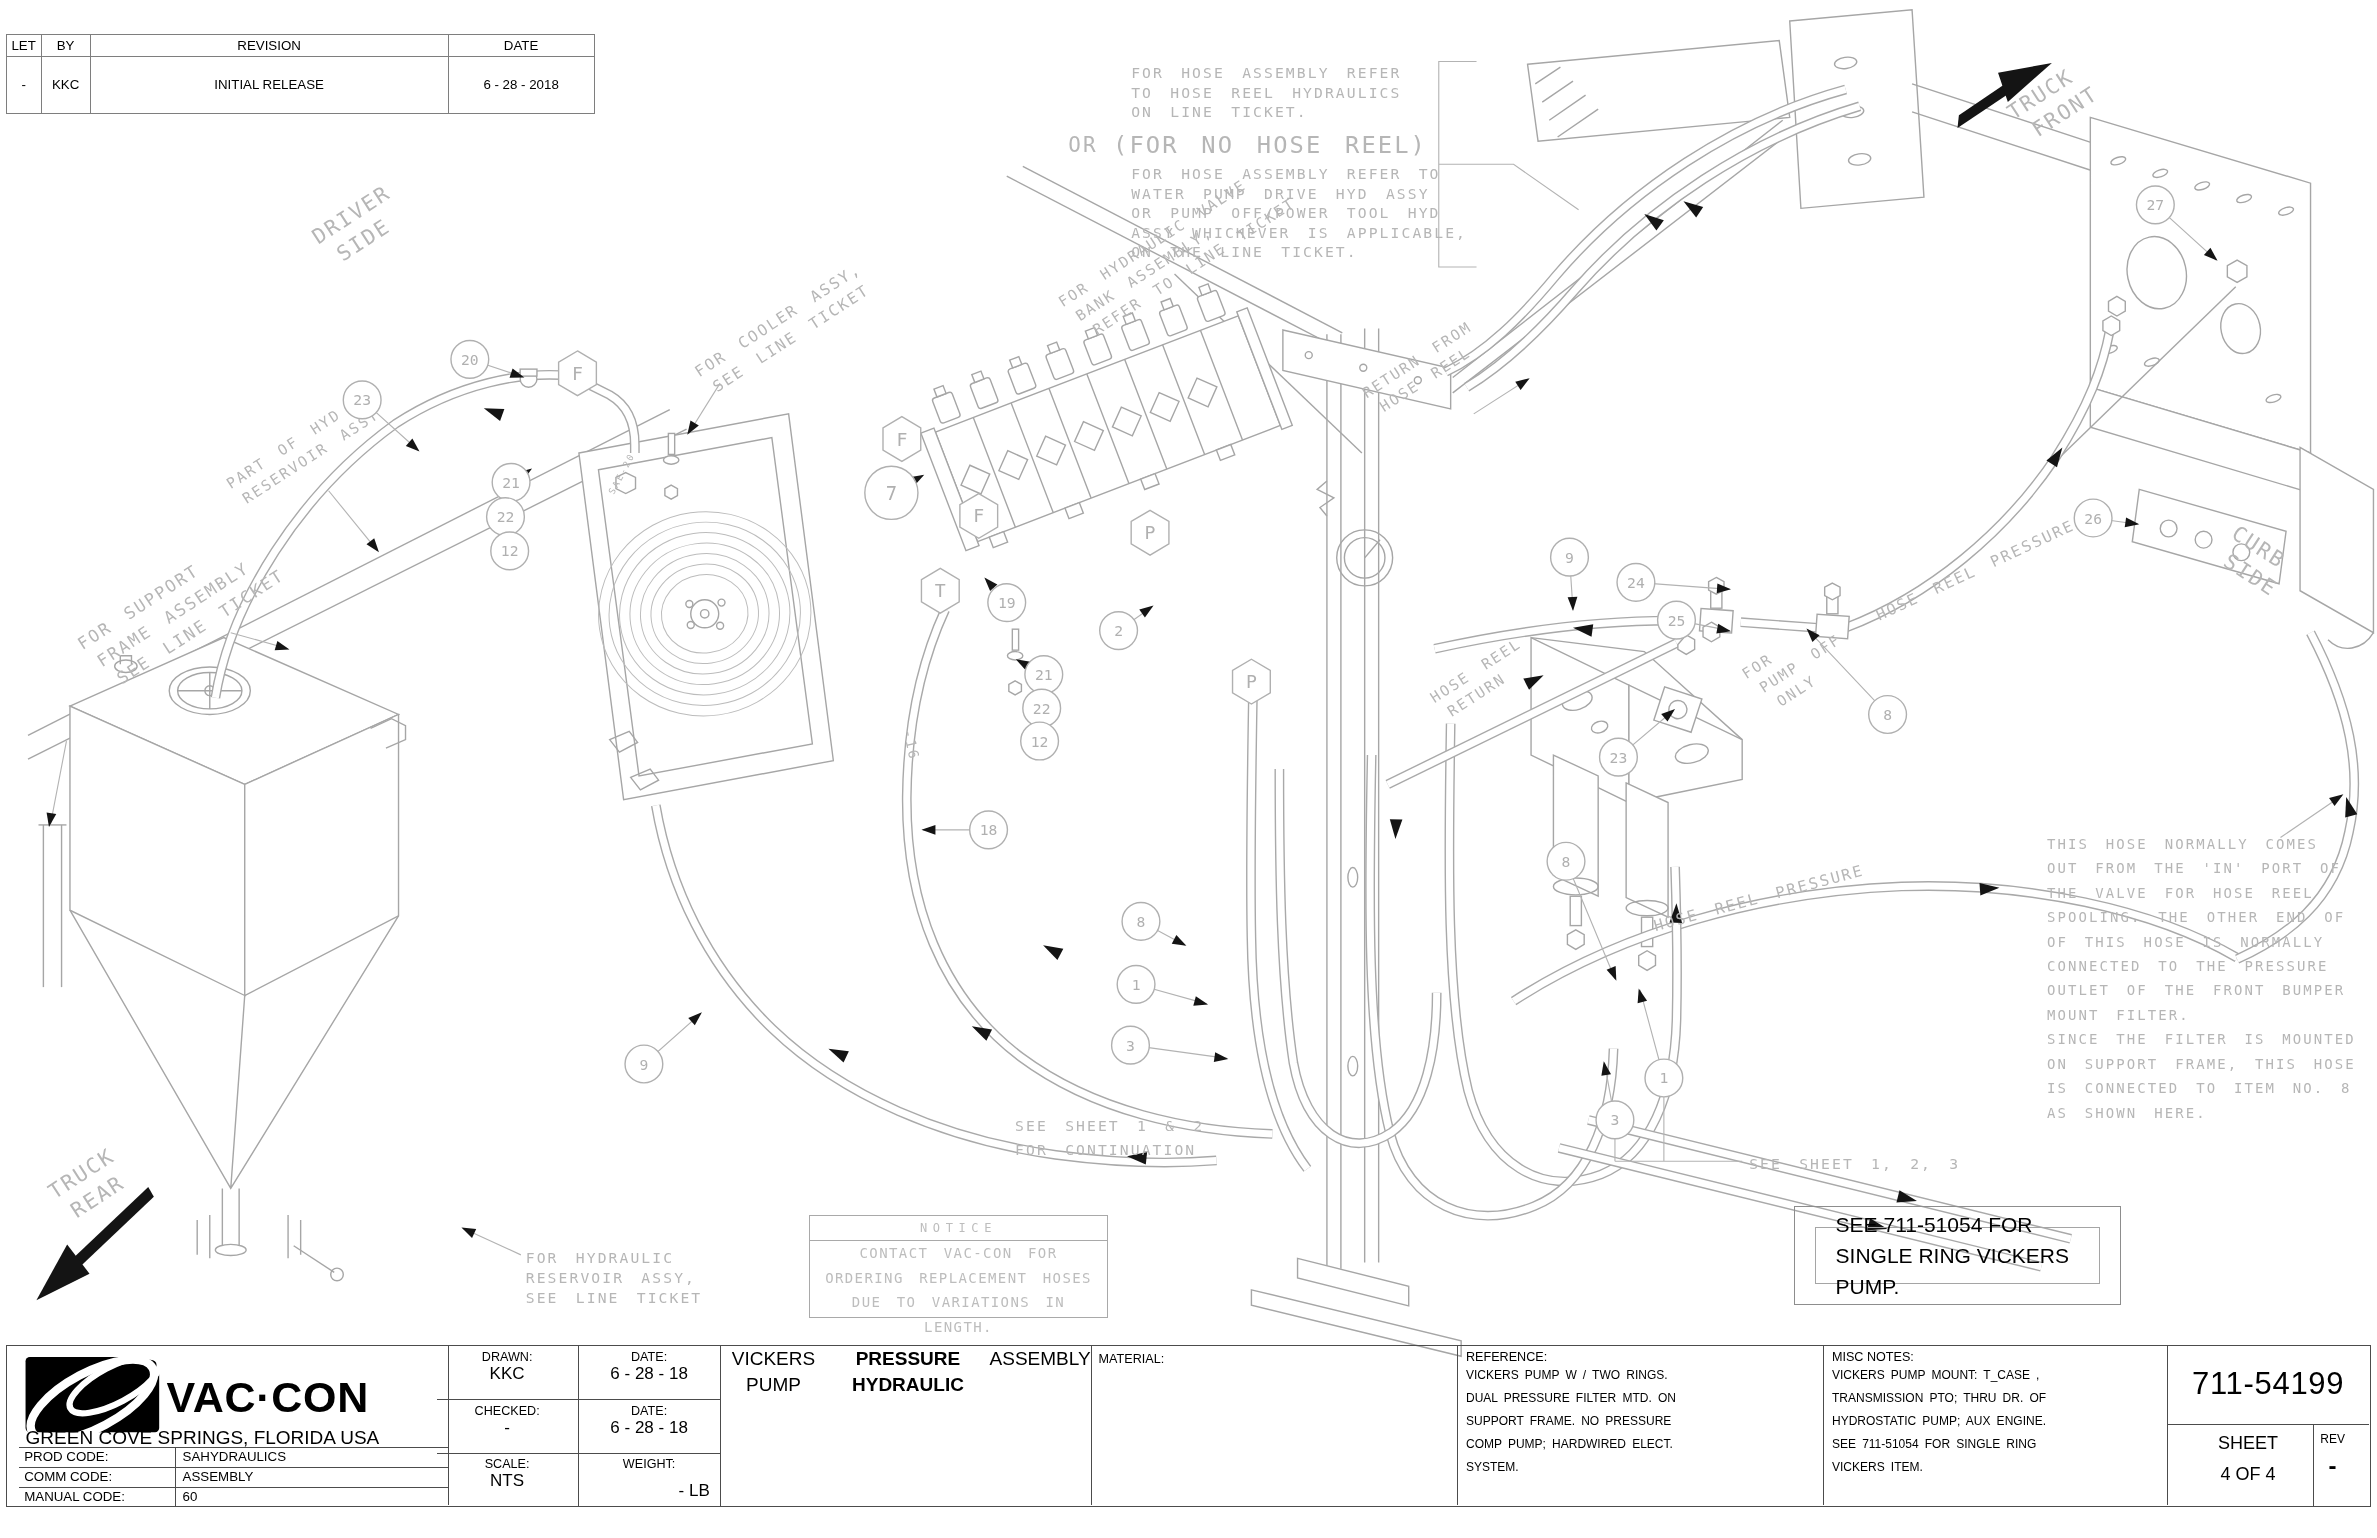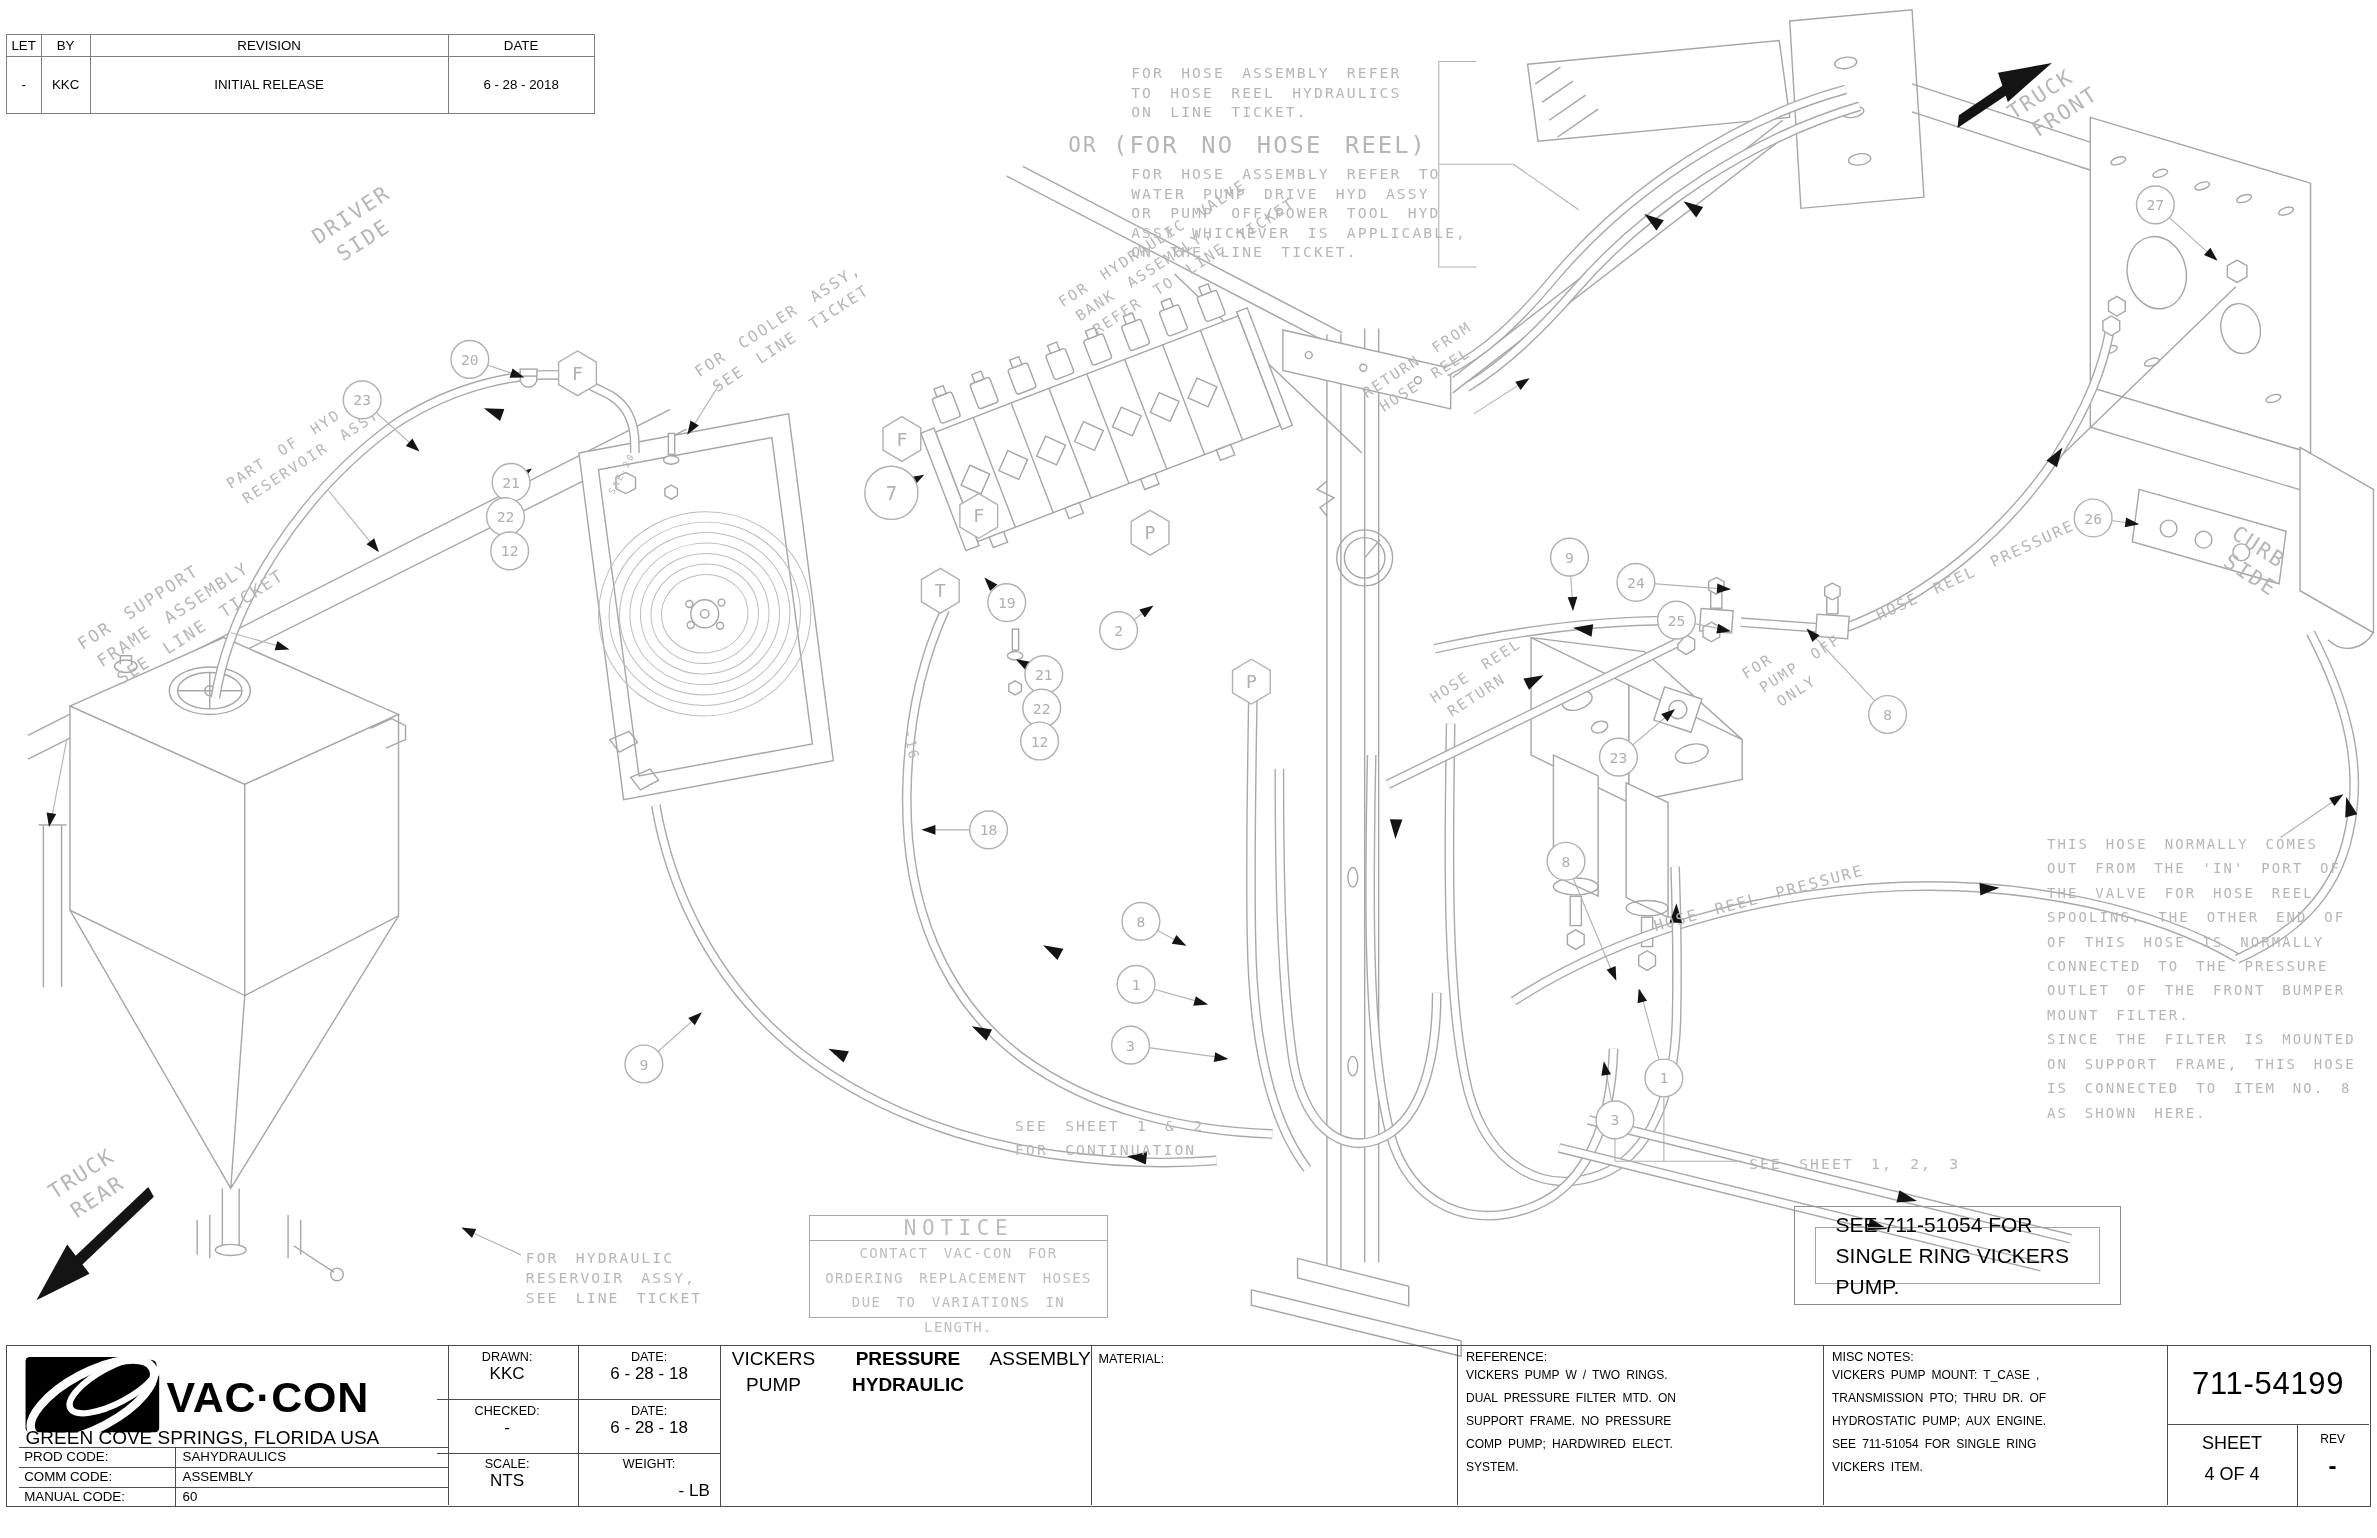--- a/index.html
+++ b/index.html
@@ -27,21 +27,21 @@
   .abs{position:absolute;}
   
   #revtab{left:5.6px;top:34px;width:587px;border:0.7px solid #7e7e7e;font-size:13.3px;}
   #revtab .hd,#revtab .rw{display:grid;grid-template-columns:35px 49px 358px 145px;}
   #revtab .hd>div{border-right:0.7px solid #7e7e7e;border-bottom:0.7px solid #7e7e7e;height:21px;line-height:21px;text-align:center;}
   #revtab .rw>div{border-right:0.7px solid #7e7e7e;height:56px;line-height:56px;text-align:center;}
   #revtab .hd>div:last-child,#revtab .rw>div:last-child{border-right:none;}
   
   #notice{left:809px;top:1215px;width:297px;height:101px;border:1.1px solid #a9a9a9;
           font-family:"DejaVu Sans Mono",monospace;color:#bdbdbd;text-align:center;word-spacing:5.6px;letter-spacing:1.4px;}
-  #notice .nt{height:24px;line-height:24px;border-bottom:1.1px solid #a9a9a9;font-size:21px;letter-spacing:5.6px;}
+  #notice .nt{height:24px;line-height:24px;border-bottom:1.1px solid #a9a9a9;font-size:12px;letter-spacing:5.6px;}
   #notice .nl{font-size:14px;line-height:24.5px;}
   
   #sring{left:1794px;top:1206px;width:327px;height:99px;border:1.4px solid #8d8d8d;padding:20px;box-sizing:border-box;}
   #sring .in{width:100%;height:100%;border:1px solid #a5a5a5;box-sizing:border-box;display:flex;flex-direction:column;justify-content:center;padding-left:19.6px;}
   #sring .sl{font-size:21px;line-height:31px;color:#000;}
   
   #tblock{left:5.6px;top:1345px;width:2365px;height:162px;border:1.4px solid #4c4c4c;box-sizing:border-box;font-size:12.6px;}
   .cell{position:absolute;box-sizing:border-box;border-right:1.4px solid #4c4c4c;}
   .lab{font-size:12.6px;} .val{font-size:17px;}
   .ctr{text-align:center;}
@@ -693,21 +693,21 @@
     <div class="notetxt">VICKERS  PUMP  MOUNT:  T_CASE ,</div>
     <div class="notetxt">TRANSMISSION  PTO; THRU DR.  OF</div>
     <div class="notetxt">HYDROSTATIC PUMP;  AUX  ENGINE.</div>
     <div class="notetxt">SEE  711-51054  FOR SINGLE  RING</div>
     <div class="notetxt">VICKERS ITEM.</div>
   </div>
 
   <div class="cell" style="left:2161px;top:0;width:201px;height:159px;border-right:none;">
     <div class="ctr" style="font-size:31px;margin-top:19.6px;letter-spacing:0.7px;">711-54199</div>
     <div class="abs" style="left:0;right:0;top:78px;bottom:0;border-top:1.4px solid #4c4c4c;">
-      <div class="abs ctr" style="left:0;top:0;width:129px;height:81px;border-right:1.4px solid #4c4c4c;">
+      <div class="abs ctr" style="left:16px;top:0;width:129px;height:81px;border-right:1.4px solid #4c4c4c;">
         <div style="font-size:18px;margin-top:8.4px;">SHEET</div>
         <div style="font-size:18px;margin-top:9.8px;">4 OF 4</div>
       </div>
       <div class="abs ctr" style="left:129px;top:0;right:0;height:81px;">
         <div style="font-size:12px;margin-top:7px;">REV</div>
         <div style="font-size:24px;font-weight:bold;margin-top:5.6px;">-</div>
       </div>
     </div>
   </div>
 </div>

